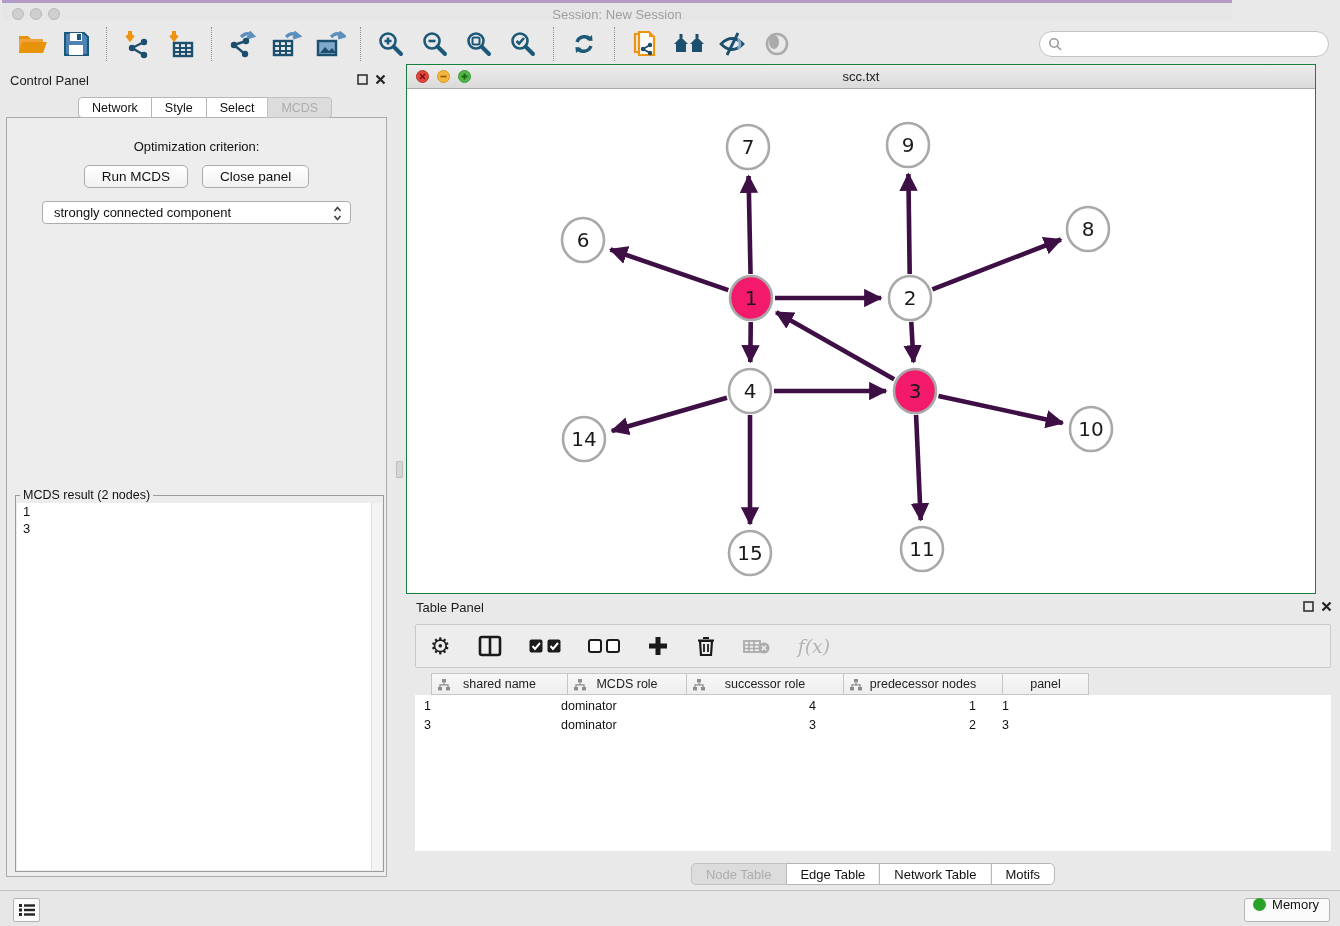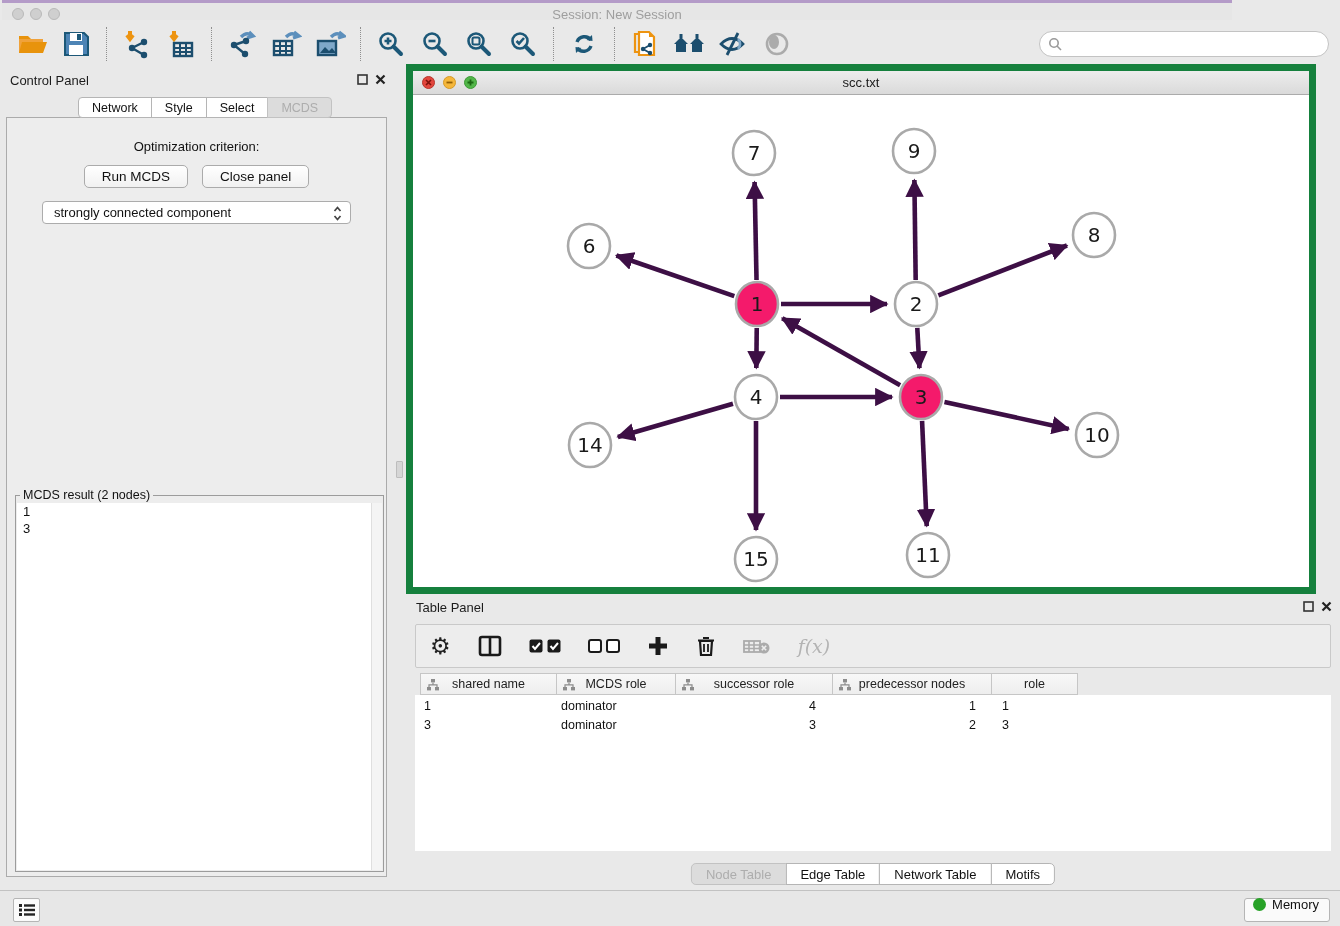--- a/index.html
+++ b/index.html
@@ -37,33 +37,33 @@
   #result-legend { position:absolute; left:4px; top:-8px; background:#EDEDED; padding:0 3px; font-size:12.5px; color:#111; }
   #result-white { position:absolute; left:1px; right:1px; top:7px; bottom:1px; background:#FFF; }
   #result-scroll { position:absolute; right:0; top:0; bottom:0; width:11px; background:#F4F4F4; border-left:1px solid #DFDFDF; }
   .result-item { font-size:13px; color:#111; padding-left:6px; line-height:17px; }
 
   
   #v-split-handle { position:absolute; left:396px; top:461px; width:7px; height:17px; background:#D6D6D6; border:1px solid #BDBDBD; border-radius:1px; }
   #h-split-handle { position:absolute; left:860px; top:589px; width:13px; height:4px; background:#DADADA; border:1px solid #C4C4C4; }
 
   
-  #net-window { position:absolute; left:406px; top:64px; width:910px; height:530px; border:7px solid #15803d; background:#FFF; }
+  #net-window { position:absolute; left:406px; top:64px; width:910px; height:530px; border:1px solid #15803d; background:#FFF; }
   #net-titlebar { position:absolute; left:0; top:0; right:0; height:24px; background:linear-gradient(#EDEDED,#DADADA); border-bottom:1px solid #ABABAB; }
   .mac-dot { position:absolute; top:5px; width:13px; height:13px; border-radius:50%; }
   #net-title { position:absolute; left:0; right:0; top:4px; text-align:center; font-size:13px; color:#1A1A1A; }
   #net-canvas { position:absolute; left:0; top:25px; right:0; bottom:0; background:#FFF; }
   #graph-svg text { font-family:"DejaVu Sans", sans-serif; }
 
   
   #table-panel { position:absolute; left:406px; top:595px; width:934px; height:291px; background:#E9E9E9; }
   #tp-toolbar { position:absolute; left:9px; top:29px; width:916px; height:44px; background:#EDEDED; border:1px solid #C9C9C9; border-radius:2px; display:flex; align-items:center; gap:27px; padding-left:14px; }
   .gear-glyph { font-family:"DejaVu Sans", sans-serif; font-size:23px; color:#222; line-height:1; }
   .fx-glyph { font-family:"DejaVu Serif", serif; font-style:italic; font-size:19px; color:#B3B3B3; }
-  #tbl-header { position:absolute; left:14px; top:78px; height:38px; display:flex; }
+  #tbl-header { position:absolute; left:25px; top:78px; height:38px; display:flex; }
   .th-cell { position:relative; height:22px; background:linear-gradient(#F8F8F8,#EEEEEE); border:1px solid #C6C6C6; margin-left:-1px; font-size:12.5px; color:#222; text-align:center; line-height:20px; }
   .th-cell:first-child { margin-left:0; }
   .th-icon { position:absolute; left:6px; top:5px; }
   #tbl-body { position:absolute; left:9px; top:100px; width:916px; height:156px; background:#FFF; }
   .trow { display:flex; height:16px; font-size:12.5px; color:#111; line-height:16px; margin-top:3px; }
   .td { overflow:hidden; white-space:nowrap; }
   .td.l { text-align:left; padding-left:9px; }
   .td.r { text-align:right; padding-right:14px; }
   .td.n { text-align:left; padding-left:12px; }
   #tbl-tabs { position:absolute; left:50%; transform:translateX(-50%); top:268px; display:flex; }
@@ -398,21 +398,21 @@
           <path d="M6 3.4 v2.4 M2 8 v-2.2 h8 v2.2" stroke="#8C8C8C" stroke-width="1.2" fill="none"></path>
           <rect x="0" y="8" width="4" height="3.4" fill="#8C8C8C"></rect>
           <rect x="8" y="8" width="4" height="3.4" fill="#8C8C8C"></rect>
         </svg><span>successor role</span></span>
       <span class="th-cell" style="width: 160px;"><svg class="th-icon" width="12" height="12" viewBox="0 0 12 12">
           <rect x="4" y="0" width="4" height="3.4" fill="#8C8C8C"></rect>
           <path d="M6 3.4 v2.4 M2 8 v-2.2 h8 v2.2" stroke="#8C8C8C" stroke-width="1.2" fill="none"></path>
           <rect x="0" y="8" width="4" height="3.4" fill="#8C8C8C"></rect>
           <rect x="8" y="8" width="4" height="3.4" fill="#8C8C8C"></rect>
         </svg><span>predecessor nodes</span></span>
-      <span class="th-cell" style="width: 87px;"><span>role</span></span>
+      <span class="th-cell" style="width: 87px;"><span>panel</span></span>
     </div>
 
   <div id="tbl-body">
     <div class="trow">
       <span class="td l" style="width:137px">1</span>
       <span class="td l" style="width:120px">dominator</span>
       <span class="td r" style="width:158px">4</span>
       <span class="td r" style="width:160px">1</span>
       <span class="td n" style="width:87px">1</span>
     </div>

